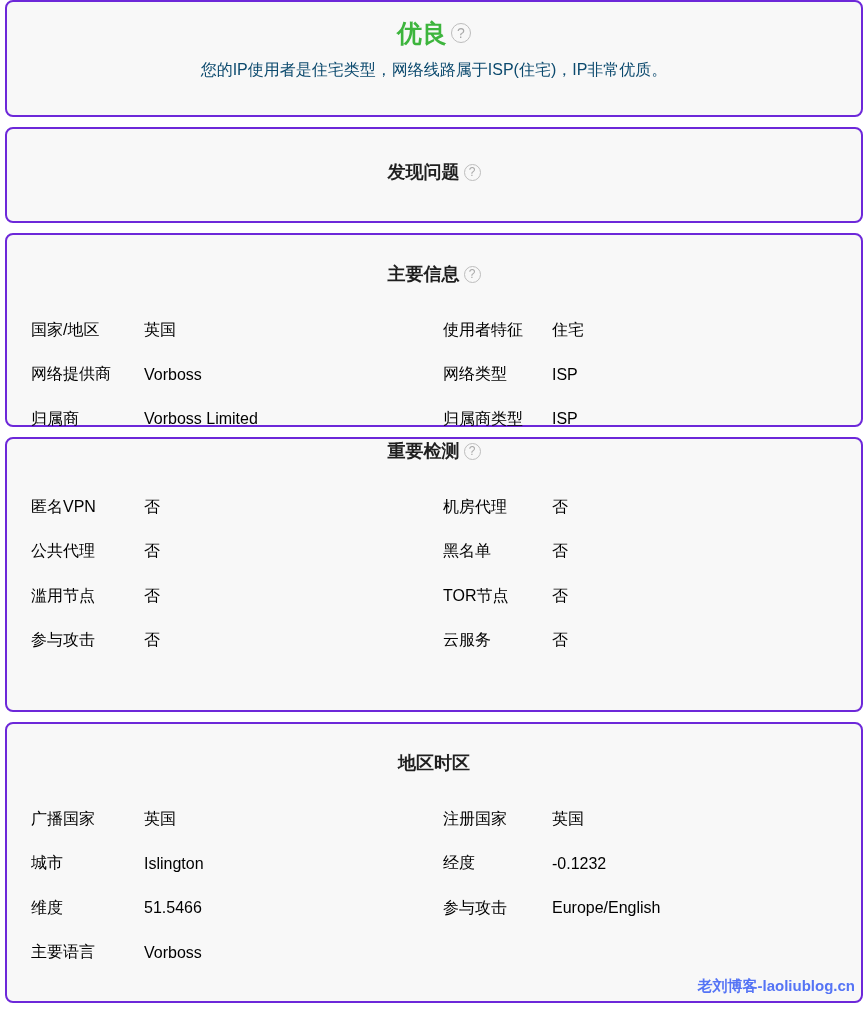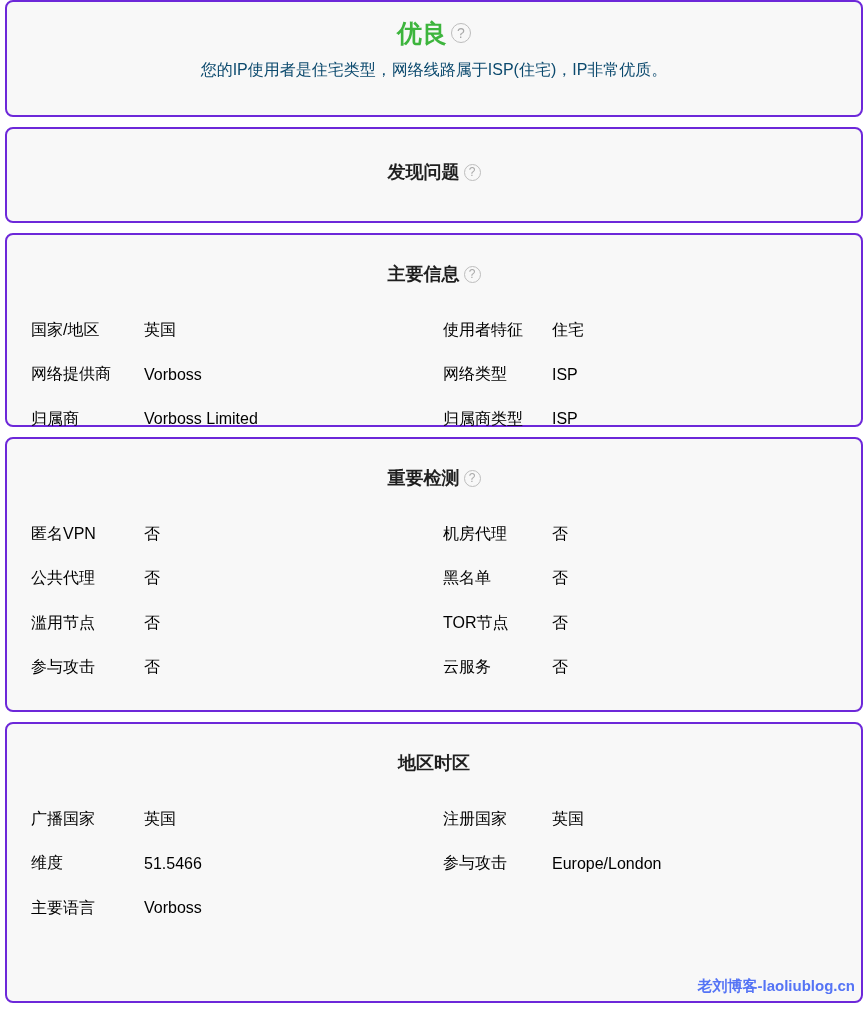--- a/index.html
+++ b/index.html
@@ -57,21 +57,21 @@
     font-size: 14px;
   }
   .status-desc {
     margin-top: 12px;
     font-size: 16px;
     color: #0c4a6e;
   }
   
   .issues-card { height: 96px; padding-top: 31px; }
   .info-card    { height: 194px; padding-top: 27px; }
-  .checks-card  { height: 275px; padding-top: 27px; }
+  .checks-card  { height: 275px; }
   .region-card  { height: 281px; padding-top: 27px; }
   .card-title {
     display: flex;
     align-items: center;
     justify-content: center;
     font-size: 18px;
     font-weight: 700;
     color: #1f1f1f;
     line-height: 24px;
   }
@@ -181,24 +181,30 @@
       <span>地区时区</span>
     </div>
     <div class="rows">
       <div class="row">
         <span class="lbl">广播国家</span>
         <span class="val">英国</span>
         <span class="lbl">注册国家</span>
         <span class="val">英国</span>
       </div>
       <div class="row">
+        <span class="lbl">城市</span>
+        <span class="val">Islington</span>
+        <span class="lbl">经度</span>
+        <span class="val">-0.1232</span>
+      </div>
+      <div class="row">
         <span class="lbl">维度</span>
         <span class="val">51.5466</span>
         <span class="lbl">参与攻击</span>
-        <span class="val">Europe/London</span>
+        <span class="val">Europe/English</span>
       </div>
       <div class="row">
         <span class="lbl">主要语言</span>
         <span class="val">Vorboss</span>
         <span class="lbl"></span>
         <span class="val"></span>
       </div>
     </div>
   </div>
 

